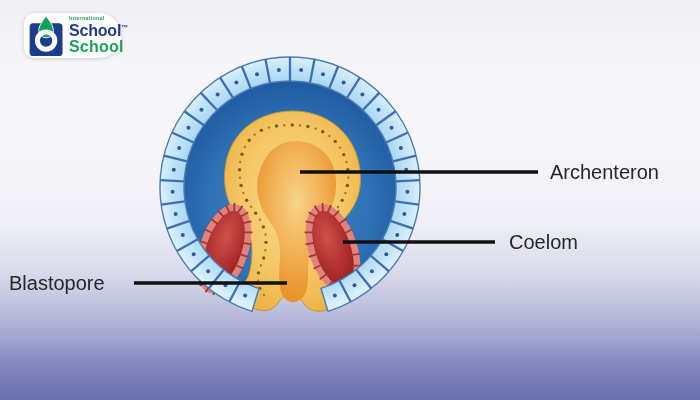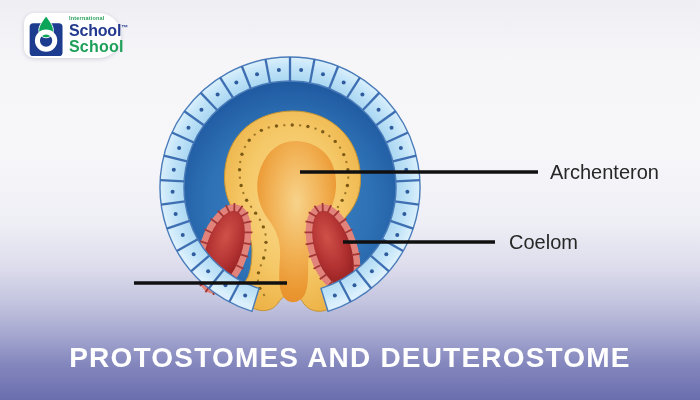--- a/index.html
+++ b/index.html
@@ -284,15 +284,15 @@
 
     <g id="leader-lines" stroke="#101010" stroke-width="3.6">
       <line x1="300" y1="172" x2="538" y2="172"></line>
       <line x1="343" y1="242" x2="495" y2="242"></line>
       <line x1="134" y1="283" x2="287" y2="283"></line>
     </g>
   </svg>
 
   <div class="lbl lbl-coelom">Coelom</div>
   <div class="lbl lbl-archenteron">Archenteron</div>
-
-  <div class="page-title">PROTOSTOMES AND DEUTEROSTOME</div>
+  <div class="lbl lbl-blastopore">Blastopore</div>
+
 </div>
 
 </body></html>

